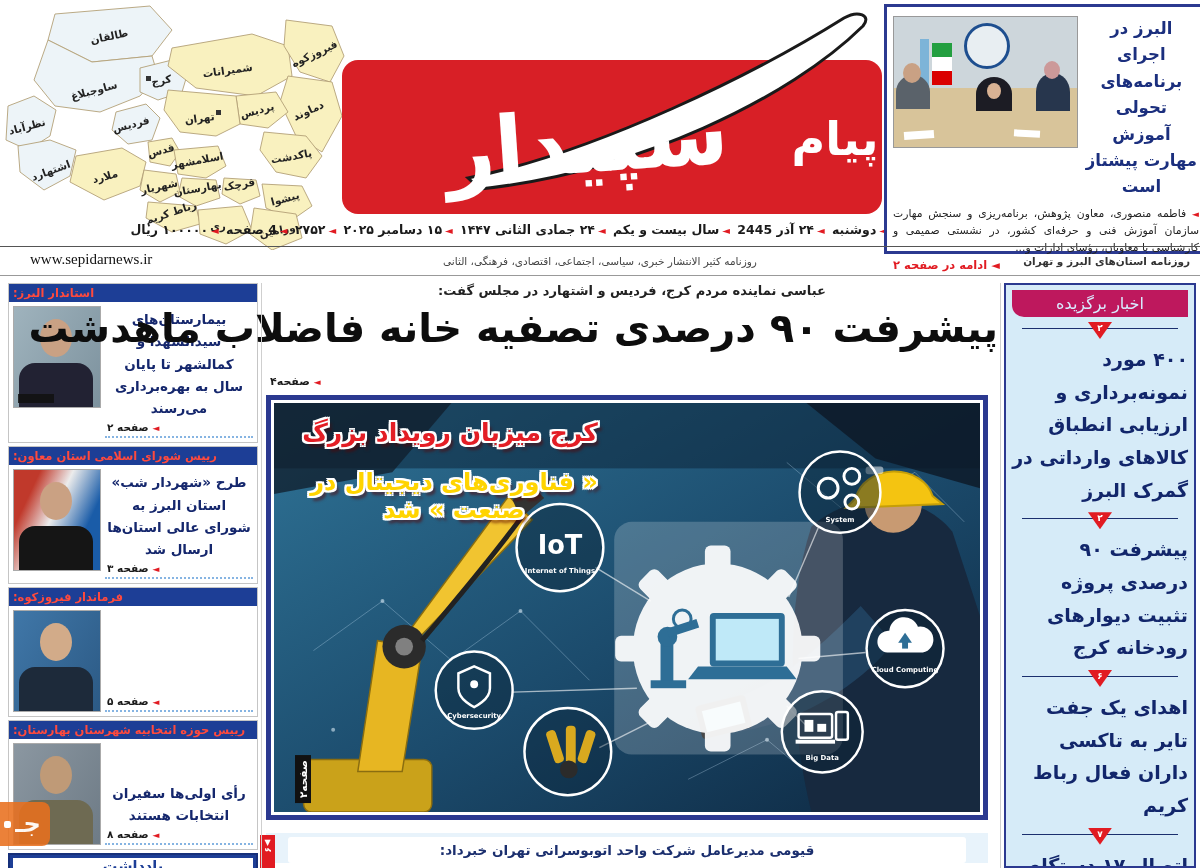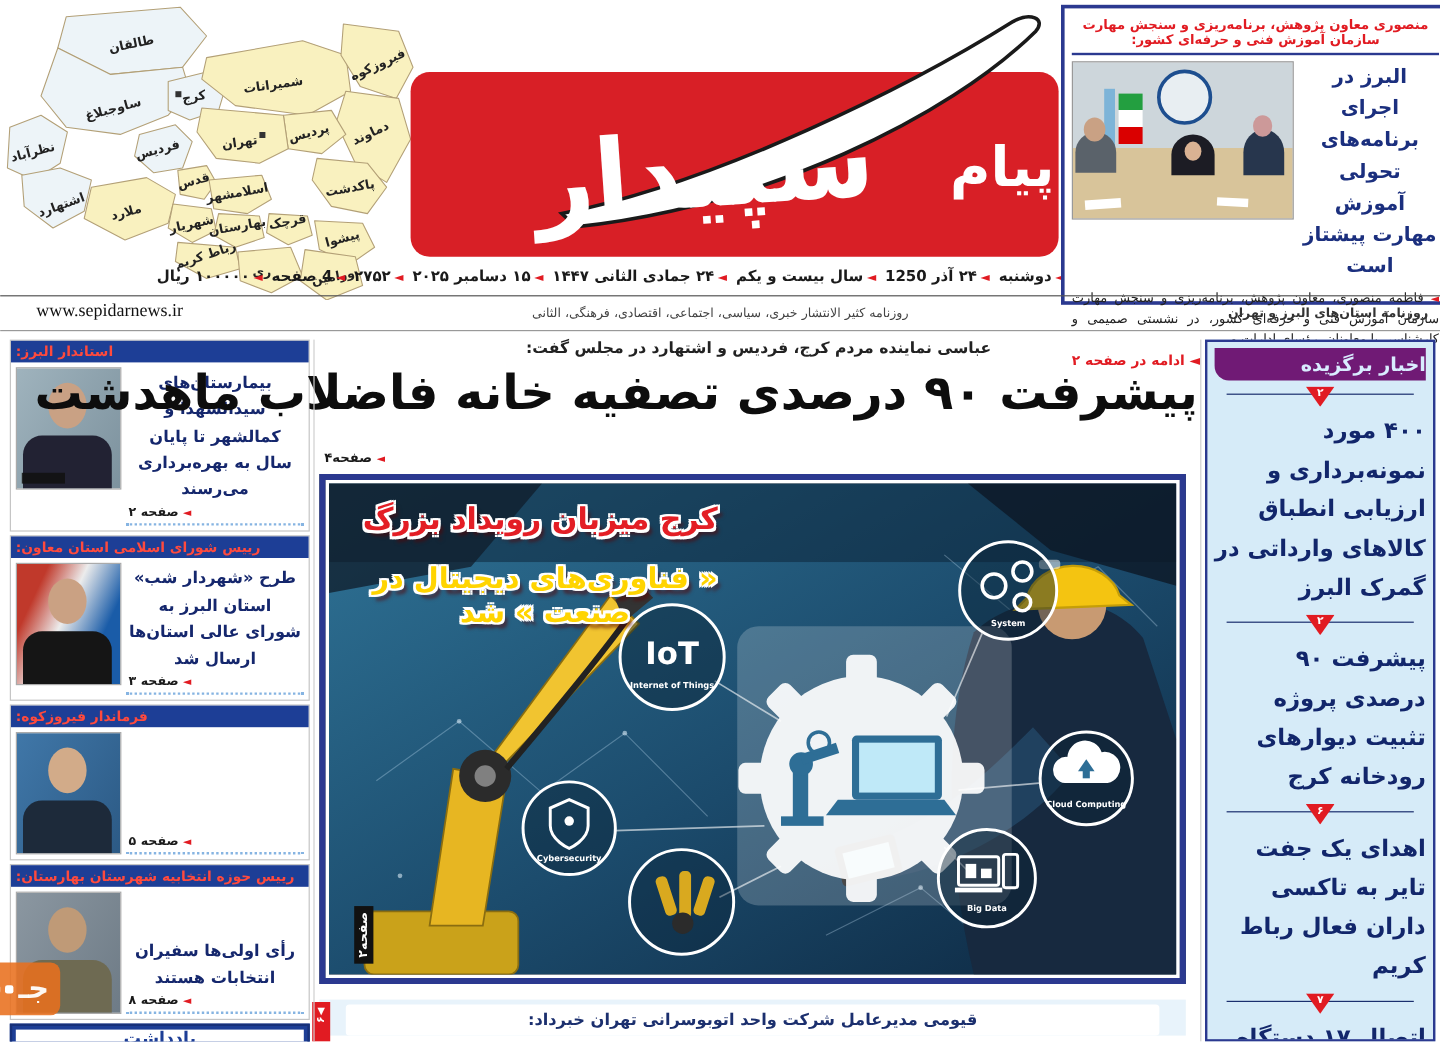--- a/index.html
+++ b/index.html
@@ -74,21 +74,21 @@
            transform:rotate(180deg);font-size:10.5px;padding:5px 2px;font-weight:bold;letter-spacing:1px}
   .c-bottom{position:absolute;top:550px;left:0;width:722px;height:30px;background:#e8f3fb}
   .c-bottom-box{margin:4px 22px;background:#fff;border-radius:3px;text-align:center;color:#1b2f6e;
                 font-weight:bold;font-size:13.5px;line-height:26px;height:26px}
   .c-tab{position:absolute;top:552px;left:-6px;width:15px;height:33px;background:#e11b22;color:#fff;
          display:flex;flex-direction:column;align-items:center;font-size:8px;padding-top:3px;box-sizing:border-box}
   .c-tab .n{writing-mode:vertical-rl;transform:rotate(180deg);font-size:9px;font-weight:bold}
 
   
   .rightcol{left:1004px;top:283px;width:192px;bottom:0;background:#d6ebf8;border:2px solid #2b3990;box-sizing:border-box;overflow:hidden}
-  .r-head{background:#701a75;color:#d9ecff;font-weight:bold;font-size:16px;text-align:right;
+  .r-head{background:#be185d;color:#d9ecff;font-weight:normal;font-size:16px;text-align:center;
           margin:5px 6px 2px;padding:4px 0;border-radius:0 0 0 12px}
   .rsep{position:relative;height:21px;margin:1px 16px}
   .rline{position:absolute;top:9px;left:0;right:0;border-top:1.5px solid #1b2f6e}
   .rtri{position:absolute;left:50%;margin-left:-12px;top:3px;width:24px;height:17px;background:#e11b22;
         clip-path:polygon(0 0,100% 0,50% 100%);color:#fff;font-size:9px;text-align:center;line-height:13px;font-weight:bold}
   .ritem{color:#12266b;font-weight:bold;font-size:19px;line-height:1.72;padding:2px 6px}
 
   
   .wm{left:-16px;top:802px;width:66px;height:44px;background:rgba(232,112,30,.88);border-radius:8px;z-index:6;
       color:rgba(255,255,255,.95);display:flex;align-items:center;justify-content:center;gap:4px;
@@ -157,31 +157,30 @@
 
 <svg class="abs masthead" viewBox="0 0 550 220">
   <rect x="4" y="60" width="540" height="154" rx="16" fill="#d81f26"></rect>
   <path d="M130,178 C260,152 420,72 506,18 C520,10 534,15 525,26 C452,98 300,172 142,189 Z" fill="#fff" stroke="#1a1a1a" stroke-width="3"></path>
   <text x="250" y="172" font-size="86" font-weight="bold" fill="#fff" text-anchor="middle" transform="rotate(-4 250 160)">سپیدار</text>
   <text x="497" y="155" font-size="46" font-weight="bold" fill="#fff" text-anchor="middle">پیام</text>
 </svg>
 
 <div class="abs dateline">
   <span class="sep">◄</span><span>دوشنبه</span>
-  <span class="sep">◄</span><span>۲۴ آذر 1250</span>
+  <span class="sep">◄</span><span>۲۴ آذر 2445</span>
   <span class="sep">◄</span><span>سال بیست و یکم</span>
   <span class="sep">◄</span><span>۲۴ جمادی الثانی ۱۴۴۷</span>
   <span class="sep">◄</span><span>۱۵ دسامبر ۲۰۲۵</span>
   <span class="sep">◄</span><span>۲۷۵۲</span>
   <span class="sep">◄</span><span>4 صفحه</span>
   <span class="sep">◄</span><span>۱۰۰۰۰۰ ریال</span>
 </div>
 
 <div class="abs topright">
-  <div class="tr-kicker">منصوری معاون پژوهش، برنامه‌ریزی و سنجش مهارت سازمان آموزش فنی و حرفه‌ای کشور:</div>
   <div class="tr-main">
     <div class="tr-headline">البرز در اجرای برنامه‌های تحولی آموزش مهارت پیشتاز است</div>
     <div class="tr-photo">
       <div style="position:absolute;left:70px;top:6px;width:40px;height:40px;border-radius:50%;background:#e8eef2;border:3px solid #1d4e8f"></div>
       <div style="position:absolute;left:26px;top:22px;width:9px;height:48px;background:#7db4d8"></div>
       <div style="position:absolute;left:38px;top:26px;width:20px;height:42px;background:linear-gradient(#239f40 33%,#fff 33%,#fff 66%,#da0000 66%)"></div>
       <div style="position:absolute;left:2px;top:58px;width:34px;height:34px;border-radius:50% 50% 0 0;background:#5a626a"></div>
       <div style="position:absolute;left:9px;top:46px;width:18px;height:20px;border-radius:50%;background:#c9a184"></div>
       <div style="position:absolute;left:82px;top:60px;width:36px;height:34px;border-radius:50% 50% 0 0;background:#1c1c24"></div>
       <div style="position:absolute;left:93px;top:66px;width:14px;height:16px;border-radius:50%;background:#d9b293"></div>

